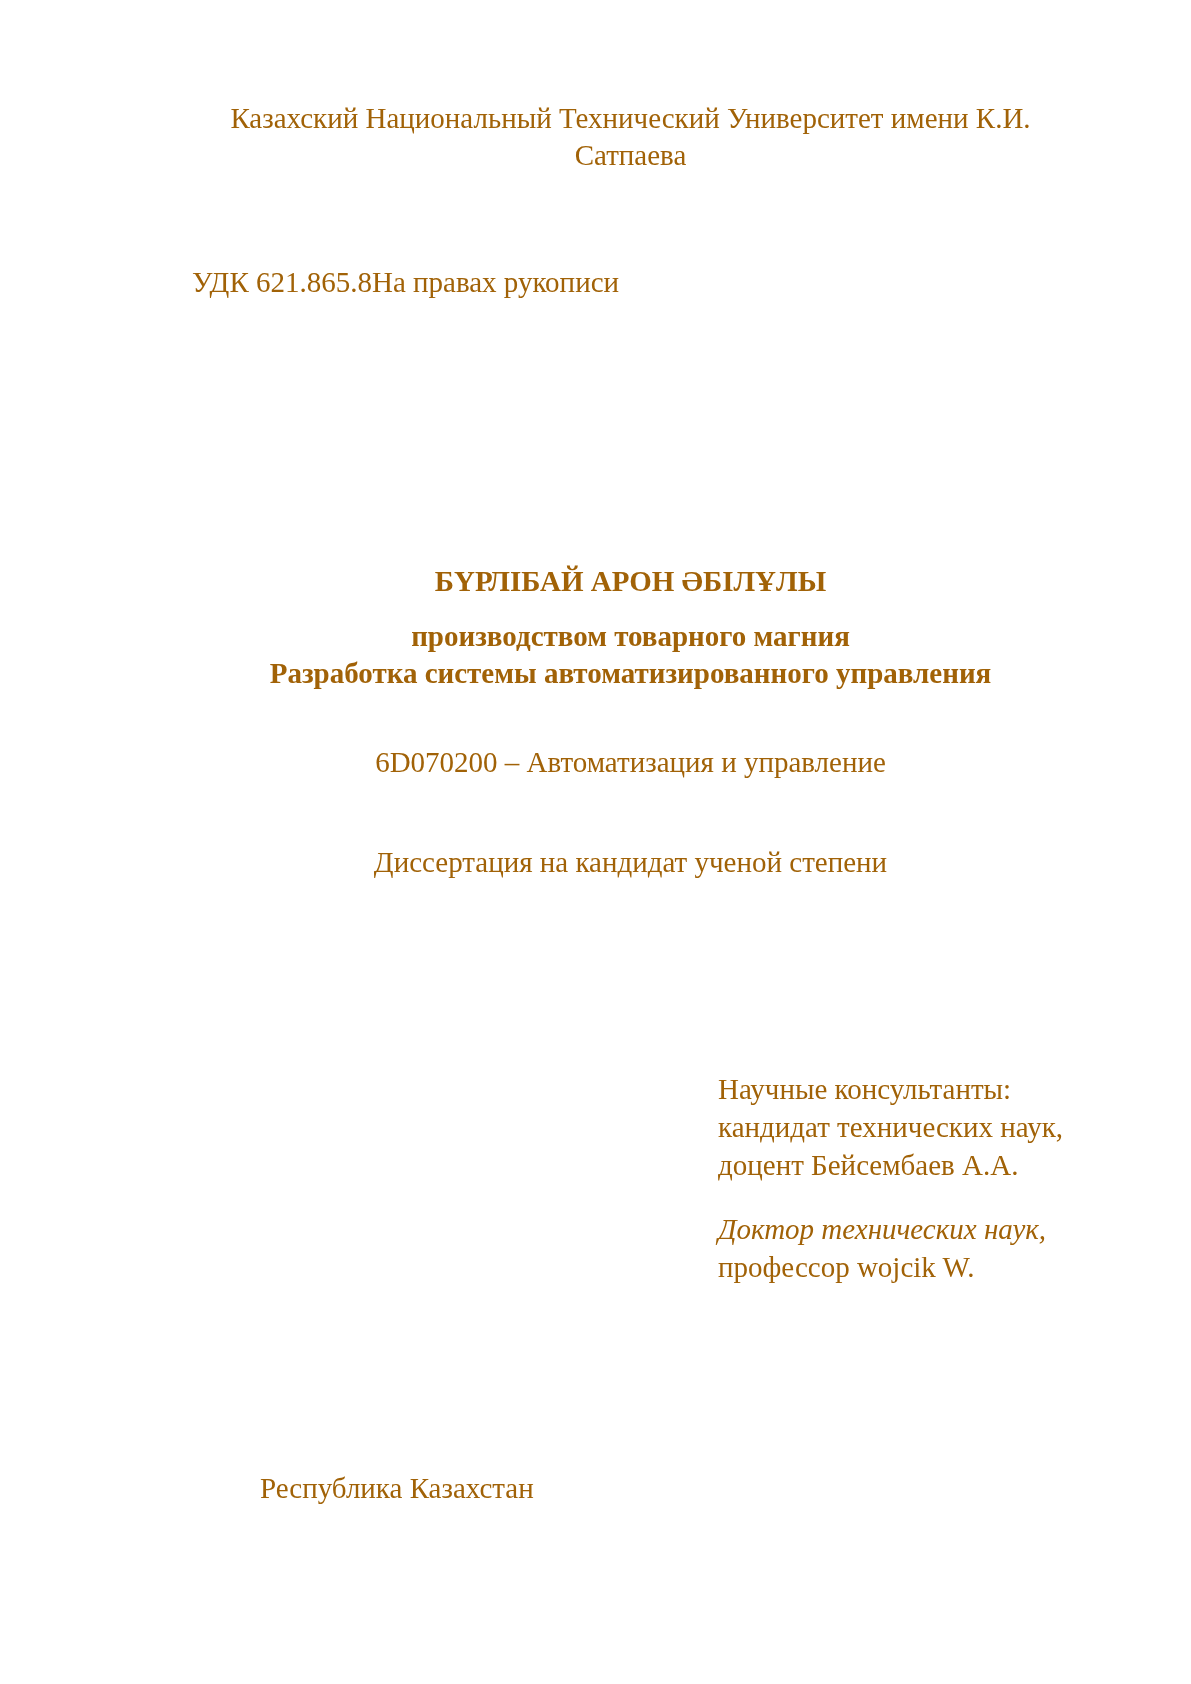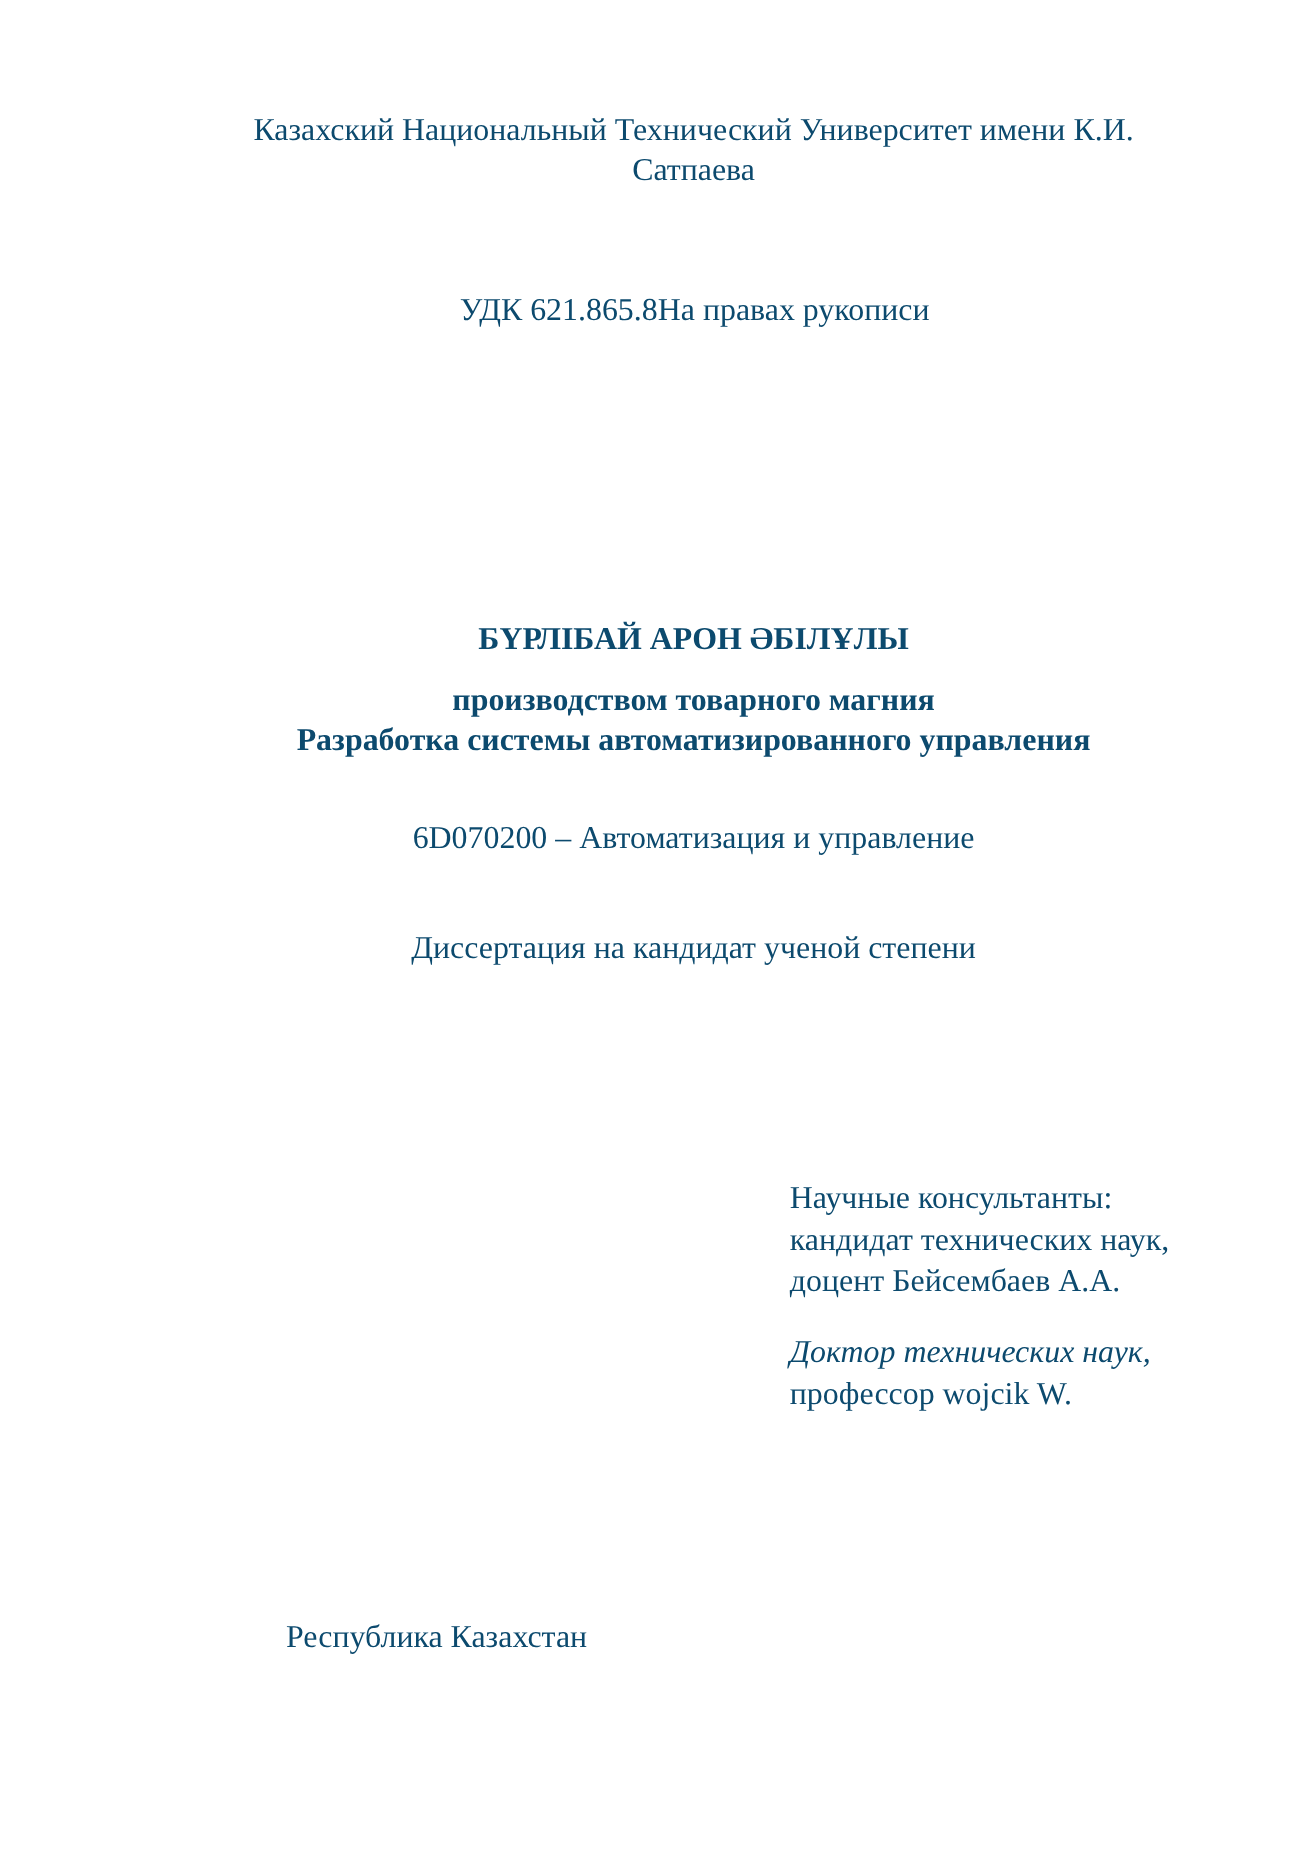--- a/index.html
+++ b/index.html
@@ -5,42 +5,42 @@
     html, body {
       margin: 0;
       padding: 0;
       background: #ffffff;
     }
     .page {
       position: relative;
       width: 1191px;
       height: 1684px;
       background: #ffffff;
-      color: #0c4a6e;
+      color: #a16207;
       font-family: "Liberation Serif", serif;
       font-size: 29px;
       overflow: hidden;
     }
     .centered {
       position: absolute;
       left: 190px;
       right: 120px;
       text-align: center;
       line-height: 37px;
     }
     .university-line {
       top: 100px;
     }
     .udc-row {
       position: absolute;
       left: 192px;
       right: 120px;
       top: 264px;
       display: flex;
-      justify-content: center;
+      justify-content: flex-start;
       line-height: 37px;
     }
     .author-line {
       top: 520px;
       font-weight: bold;
       margin-top: 43px;
     }
     .title-block {
       top: 618px;
       font-weight: bold;

